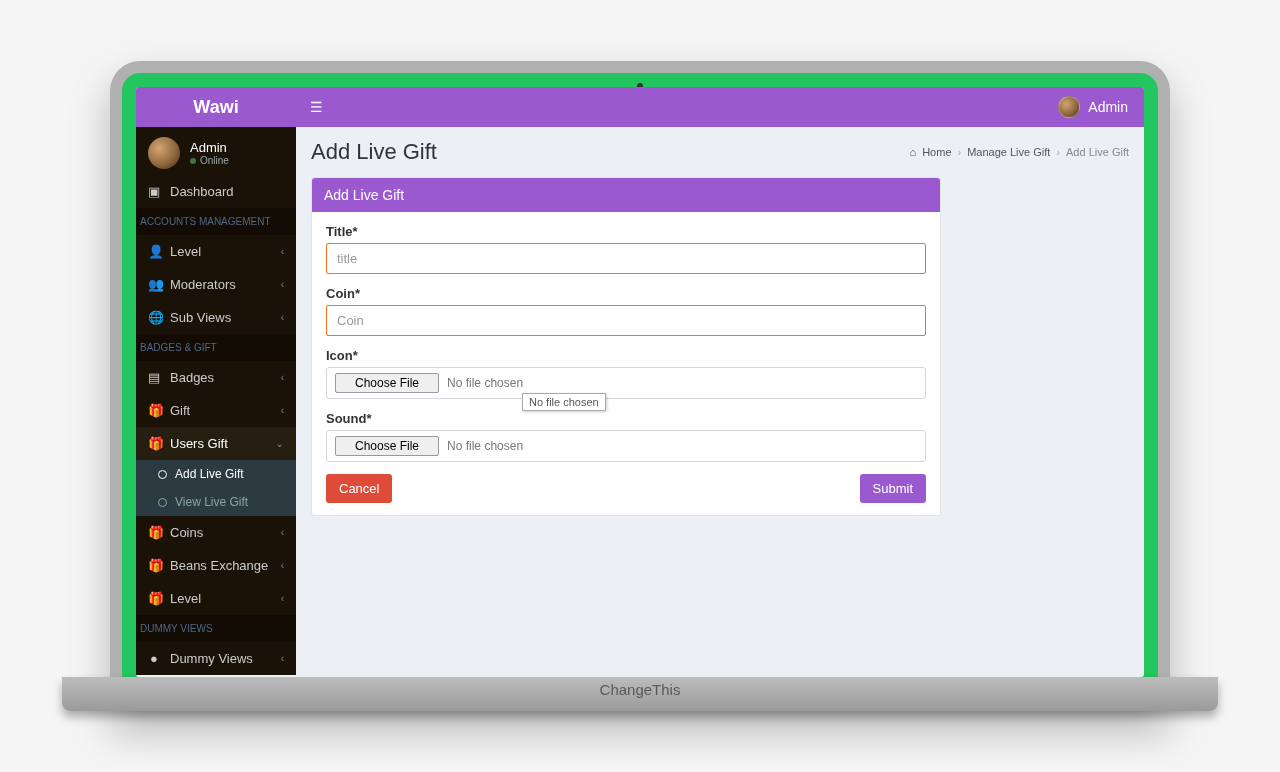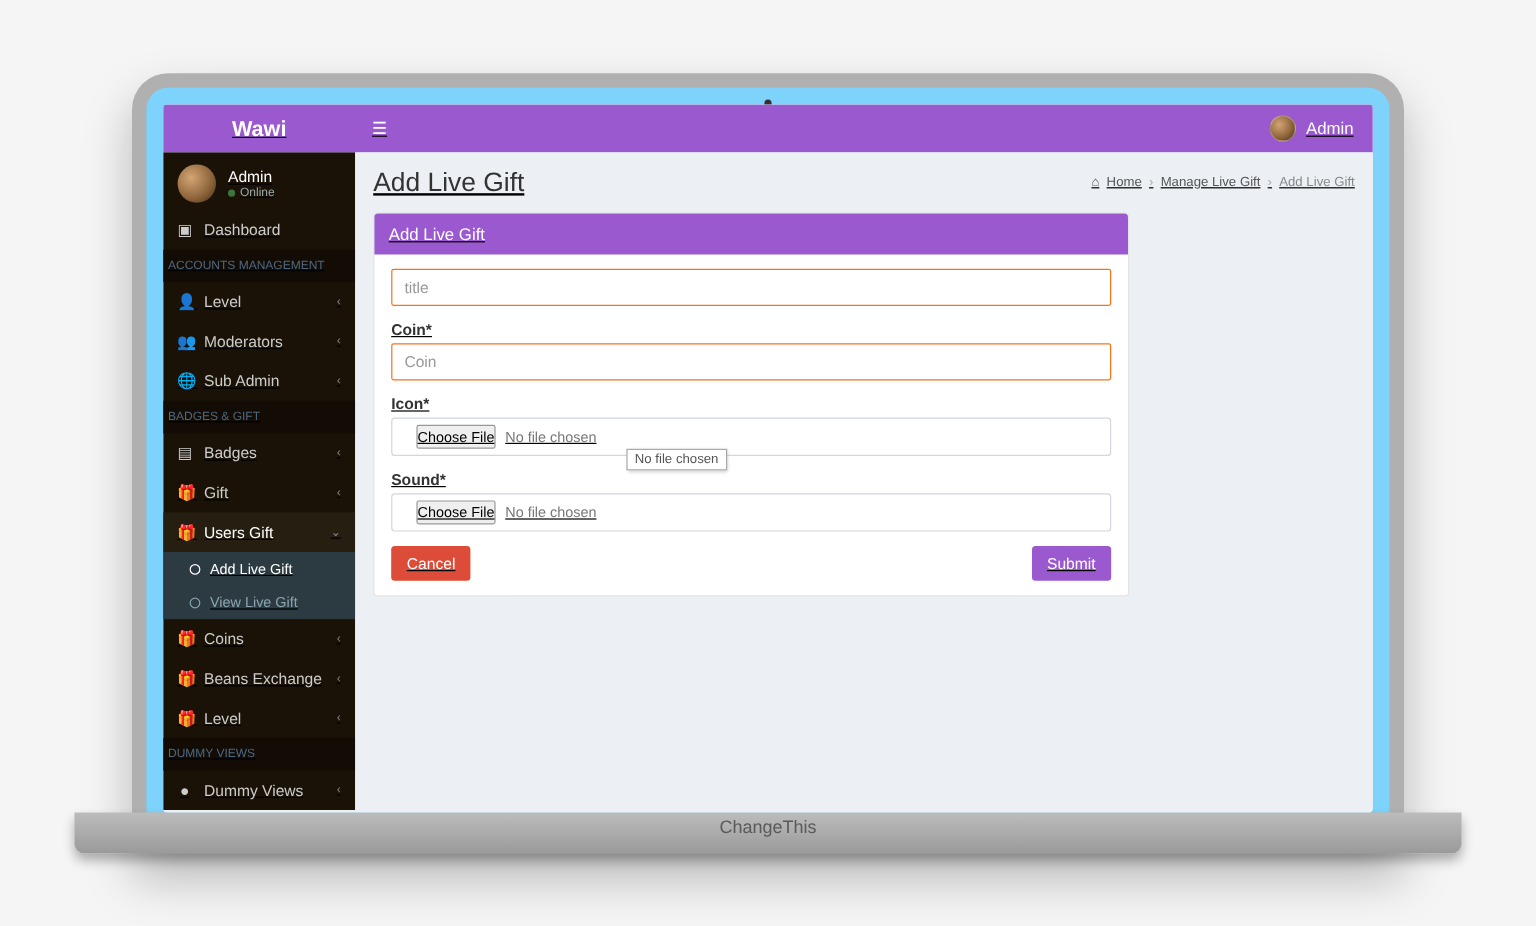--- a/index.html
+++ b/index.html
@@ -14,24 +14,23 @@
 }
 .device-frame {
   width: 1060px;
   background: #b0b0b0;
   border-radius: 30px 30px 0 0;
   padding: 12px 12px 0 12px;
   box-shadow: 0 20px 40px rgba(0,0,0,0.25);
   position: relative;
 }
 .device-inner {
-  background: #7dd3fc;
+  background: #22c55e;
   border-radius: 18px 18px 0 0;
   padding: 14px 14px 0 14px;
-  text-decoration: underline;
 }
 .camera-dot {
   width: 6px; height: 6px;
   background: #333;
   border-radius: 50%;
   position: absolute;
   top: 22px; left: 50%;
   transform: translateX(-50%);
 }
 .screen {
@@ -188,24 +187,23 @@
   border-radius:3px;
   padding: 5px 8px;
   display:flex;
   align-items:center;
   gap:8px;
 }
 .file-btn {
   border:1px solid #999;
   background:#efefef;
   font-size:12px;
-  padding: 2px 0;
+  padding: 2px 19px;
   border-radius:2px;
   cursor:pointer;
-  margin-left:12px;
 }
 .file-status { font-size:12px; color:#777; }
 .btn-row { display:flex; justify-content:space-between; margin-top:8px; }
 .btn {
   padding: 7px 13px;
   border: none;
   border-radius: 3px;
   font-size: 13px;
   cursor:pointer;
   color:#fff;
@@ -276,21 +274,21 @@
           <div class="side-item">
             <span class="lbl">
                 <span class="icon">👥</span>
                 <span>Moderators</span>
               </span>
             <span class="chev">‹</span>
           </div>
           <div class="side-item">
             <span class="lbl">
                 <span class="icon">🌐</span>
-                <span>Sub Admin</span>
+                <span>Sub Views</span>
               </span>
             <span class="chev">‹</span>
           </div>
 
           <div class="side-header">BADGES &amp; GIFT</div>
 
           <div class="side-item">
             <span class="lbl">
                 <span class="icon">▤</span>
                 <span>Badges</span>
@@ -367,20 +365,21 @@
               <span class="sep">›</span>
               <span class="cur">Add Live Gift</span>
             </div>
           </div>
 
           <div class="panel" style="max-width:630px; position:relative;">
             <div class="panel-head">Add Live Gift</div>
             <div class="panel-body">
 
               <div class="form-group">
+                <label>Title*</label>
                 <input class="form-control" placeholder="title" style="">
               </div>
 
               <div class="form-group">
                 <label>Coin*</label>
                 <input class="form-control" placeholder="Coin" style="">
               </div>
 
               <div class="form-group" style="position:relative;">
                 <label>Icon*</label>

